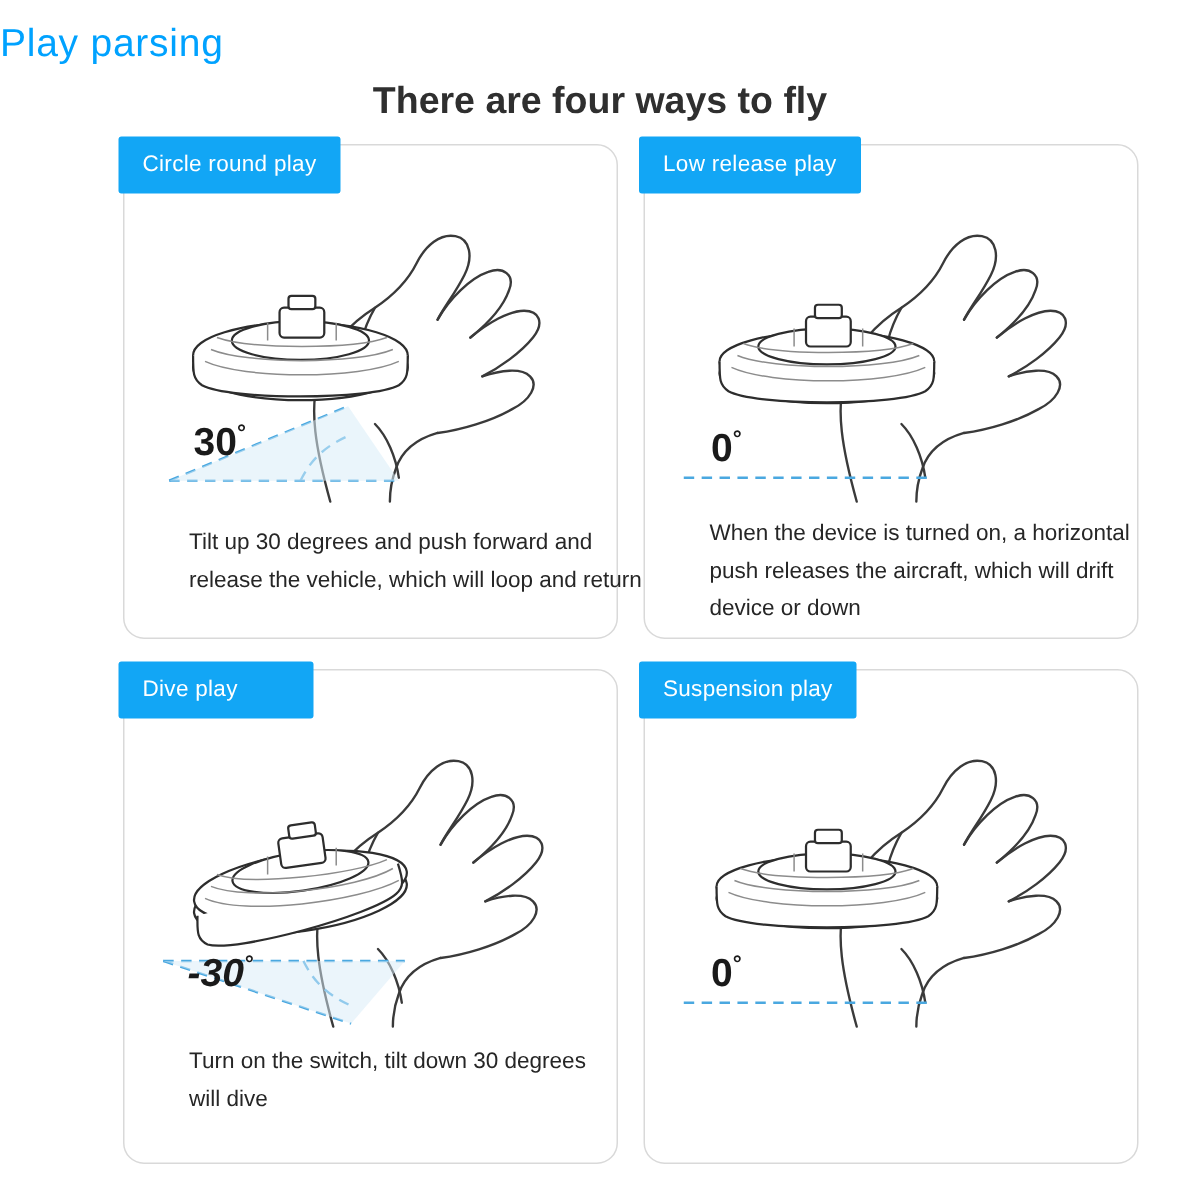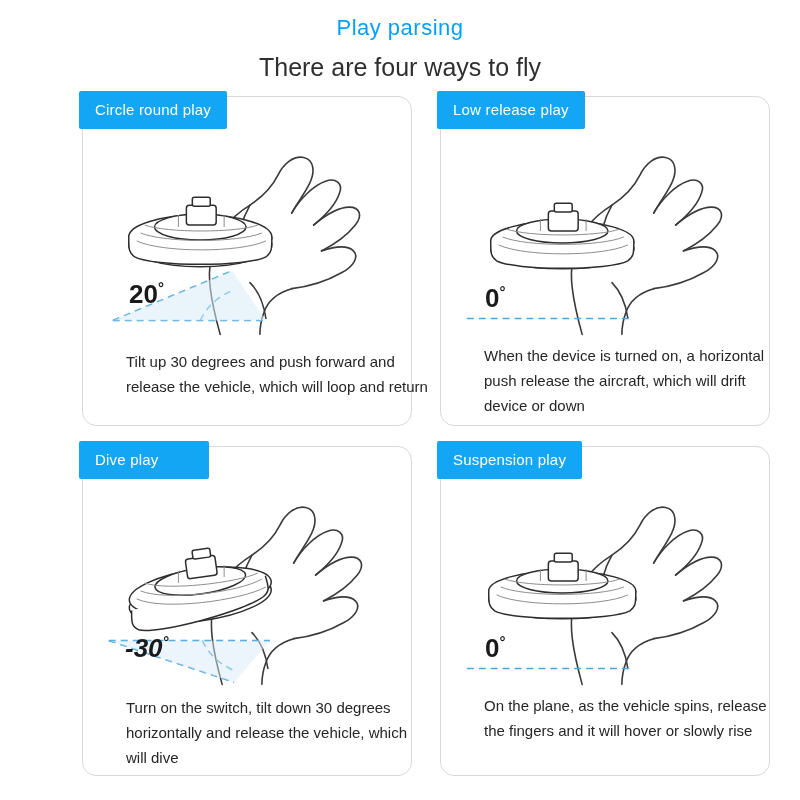--- a/index.html
+++ b/index.html
@@ -14,46 +14,46 @@
     color: #2b2b2b;
     overflow: hidden;
     position: relative;
   }
   .page {
     width: 800px;
     height: 800px;
     position: relative;
   }
   .title {
-    text-align: center;
+    text-align: left;
     color: #00a2ff;
-    font-size: 22px;
+    font-size: 26px;
     font-weight: 400;
     letter-spacing: 0.5px;
     margin: 8px 0 0 0;
     line-height: 40px;
   }
   .subtitle {
     text-align: center;
     color: #2f2f2f;
     font-size: 25px;
-    font-weight: 400;
+    font-weight: 700;
     margin: 2px 0 0 0;
     line-height: 34px;
   }
   .grid {
     position: absolute;
     top: 88px;
     left: 58px;
     width: 690px;
     height: 680px;
     display: grid;
     grid-template-columns: 330px 330px;
     grid-template-rows: 330px 330px;
-    gap: 20px 28px;
+    gap: 20px 17px;
     padding-left: 24px;
   }
   .card {
     position: relative;
     border: 1.5px solid #d9d9d9;
     border-radius: 14px;
     background: #ffffff;
     box-sizing: border-box;
     overflow: visible;
   }
@@ -161,21 +161,21 @@
           <g stroke="#4aa8e0" stroke-width="1.6" fill="none" stroke-dasharray="7 5">
             <path d="M30 198 L184 198"></path>
             <path d="M30 198 L150 148"></path>
             <path d="M118 198 C124 186 132 176 150 168"></path>
           </g>
           <path d="M30 198 L184 198 L150 148 Z" fill="#d8ecf8" opacity="0.55"></path>
         </svg>
       </div>
 
       <div class="angle-label">
-        <span>20</span><span class="deg">°</span>
+        <span>30</span><span class="deg">°</span>
       </div>
 
       <div class="caption">
         <span class="caption-line">Tilt up 30 degrees and push forward and</span>
         <span class="caption-line">release the vehicle, which will loop and return</span>
       </div>
     </div>
 
     <div class="card c2">
       <div class="card-badge">Low release play</div>
@@ -210,21 +210,21 @@
           </g>
         </svg>
       </div>
 
       <div class="angle-label">
         <span>0</span><span class="deg">°</span>
       </div>
 
       <div class="caption">
         <span class="caption-line">When the device is turned on, a horizontal</span>
-        <span class="caption-line">push release the aircraft, which will drift</span>
+        <span class="caption-line">push releases the aircraft, which will drift</span>
         <span class="caption-line">device or down</span>
       </div>
     </div>
 
     <div class="card c3">
       <div class="card-badge">Dive play</div>
 
       <div class="card-art">
         <svg viewBox="0 0 330 215" xmlns="http://www.w3.org/2000/svg">
           <g fill="none" stroke="#3a3a3a" stroke-width="1.6" stroke-linecap="round" stroke-linejoin="round">
@@ -258,21 +258,20 @@
           <path d="M26 168 L188 168 L152 210 Z" fill="#d8ecf8" opacity="0.5"></path>
         </svg>
       </div>
 
       <div class="angle-label">
         <span>-30</span><span class="deg">°</span>
       </div>
 
       <div class="caption">
         <span class="caption-line">Turn on the switch, tilt down 30 degrees</span>
-        <span class="caption-line">horizontally and release the vehicle, which</span>
         <span class="caption-line">will dive</span>
       </div>
     </div>
 
     <div class="card c4">
       <div class="card-badge">Suspension play</div>
 
       <div class="card-art">
         <svg viewBox="0 0 330 215" xmlns="http://www.w3.org/2000/svg">
           <g fill="none" stroke="#3a3a3a" stroke-width="1.6" stroke-linecap="round" stroke-linejoin="round">
@@ -301,20 +300,16 @@
           <g stroke="#4aa8e0" stroke-width="1.6" fill="none" stroke-dasharray="7 5">
             <path d="M26 196 L192 196"></path>
           </g>
         </svg>
       </div>
 
       <div class="angle-label">
         <span>0</span><span class="deg">°</span>
       </div>
 
-      <div class="caption">
-        <span class="caption-line">On the plane, as the vehicle spins, release</span>
-        <span class="caption-line">the fingers and it will hover or slowly rise</span>
-      </div>
     </div>
 
   </div>
 </div>
 
 </body></html>

